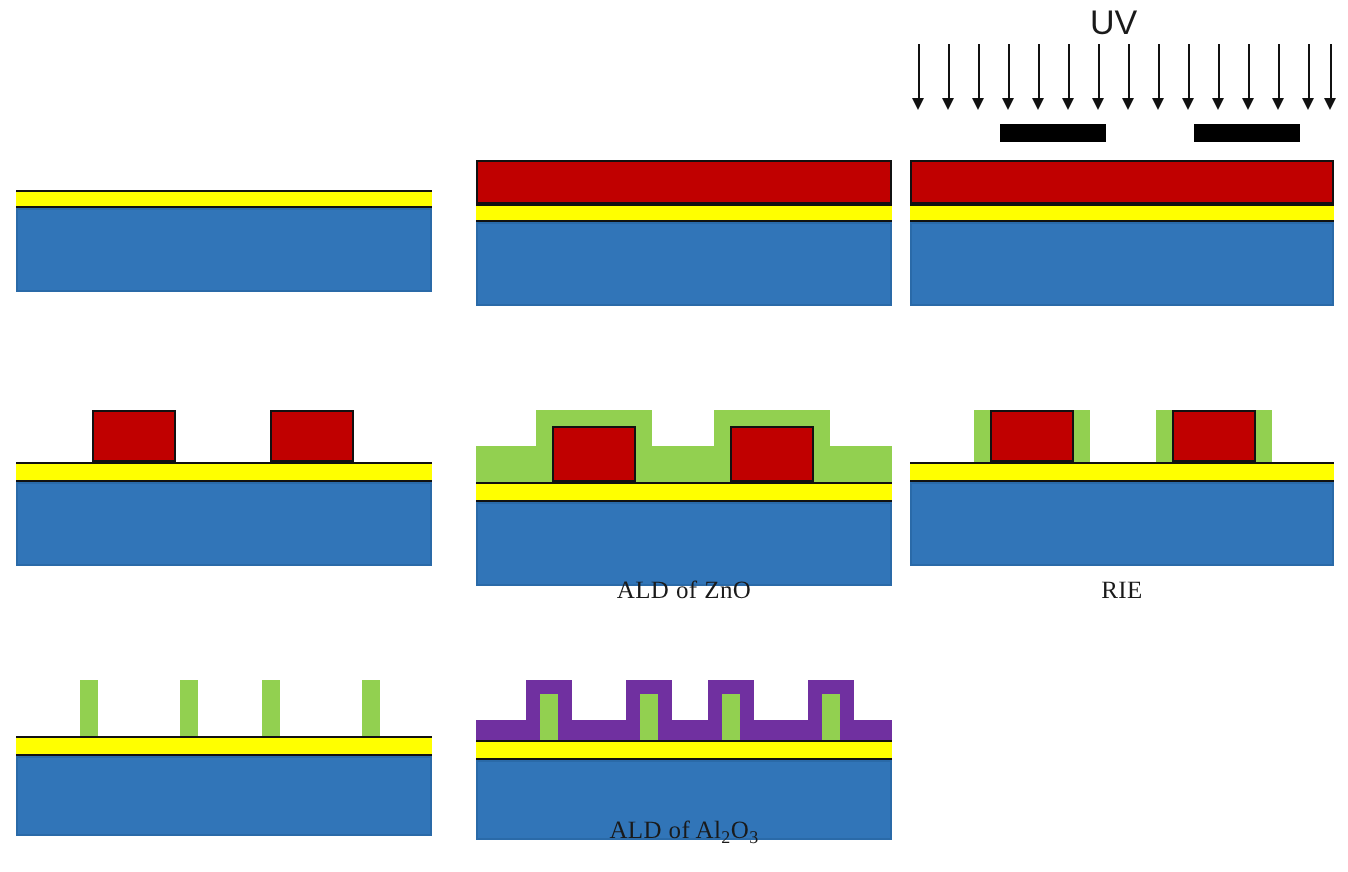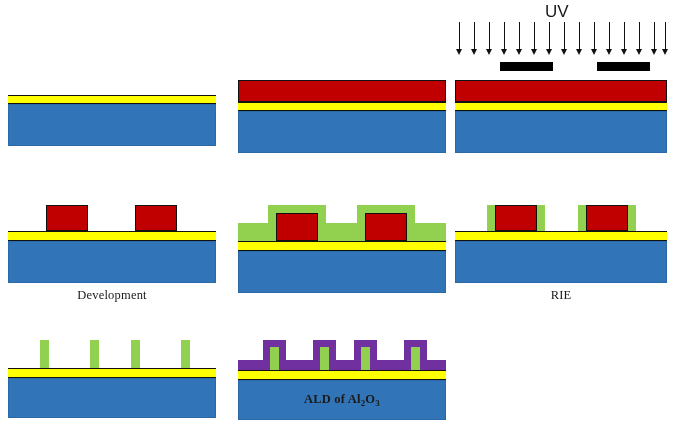--- a/index.html
+++ b/index.html
@@ -99,34 +99,34 @@
     <div class="layer sio2" style="left:0;top:22px;width:212px;height:9px;"></div>
     <div class="layer si" style="left:0;top:31px;width:212px;height:42px;"></div>
   </div>
 
   <div class="panel" style="left:8px;top:205px;width:208px;height:85px;">
     <div class="layer resist" style="left:38px;top:0;width:42px;height:26px;"></div>
     <div class="layer resist" style="left:127px;top:0;width:42px;height:26px;"></div>
     <div class="layer sio2" style="left:0;top:26px;width:208px;height:10px;"></div>
     <div class="layer si" style="left:0;top:36px;width:208px;height:42px;"></div>
   </div>
-  <div class="caption" style="left:8px;top:288px;width:208px;">
-    <span>Development</span>
-  </div>
 
   <div class="panel" style="left:238px;top:197px;width:208px;height:95px;">
 
     <div class="layer zno" style="left:0;top:26px;width:208px;height:18px;"></div>
     <div class="layer zno" style="left:30px;top:8px;width:58px;height:36px;"></div>
     <div class="layer zno" style="left:119px;top:8px;width:58px;height:36px;"></div>
 
     <div class="layer resist" style="left:38px;top:16px;width:42px;height:28px;"></div>
     <div class="layer resist" style="left:127px;top:16px;width:42px;height:28px;"></div>
     <div class="layer sio2" style="left:0;top:44px;width:208px;height:10px;"></div>
     <div class="layer si" style="left:0;top:54px;width:208px;height:42px;"></div>
+  </div>
+  <div class="caption" style="left:238px;top:288px;width:208px;">
+    <span>ALD of ZnO</span>
   </div>
 
   <div class="panel" style="left:455px;top:205px;width:212px;height:85px;">
     <div class="layer zno" style="left:32px;top:0;width:8px;height:26px;"></div>
     <div class="layer zno" style="left:82px;top:0;width:8px;height:26px;"></div>
     <div class="layer zno" style="left:123px;top:0;width:8px;height:26px;"></div>
     <div class="layer zno" style="left:173px;top:0;width:8px;height:26px;"></div>
     <div class="layer resist" style="left:40px;top:0;width:42px;height:26px;"></div>
     <div class="layer resist" style="left:131px;top:0;width:42px;height:26px;"></div>
     <div class="layer sio2" style="left:0;top:26px;width:212px;height:10px;"></div>
@@ -153,17 +153,17 @@
     <div class="layer alumina" style="left:116px;top:4px;width:23px;height:30px;"></div>
     <div class="layer alumina" style="left:166px;top:4px;width:23px;height:30px;"></div>
 
     <div class="layer zno" style="left:32px;top:11px;width:9px;height:23px;"></div>
     <div class="layer zno" style="left:82px;top:11px;width:9px;height:23px;"></div>
     <div class="layer zno" style="left:123px;top:11px;width:9px;height:23px;"></div>
     <div class="layer zno" style="left:173px;top:11px;width:9px;height:23px;"></div>
     <div class="layer sio2" style="left:0;top:34px;width:208px;height:10px;"></div>
     <div class="layer si" style="left:0;top:44px;width:208px;height:40px;"></div>
   </div>
-  <div class="caption" style="left:238px;top:392px;width:208px;font-weight:bold;">
+  <div class="caption" style="left:238px;top:408px;width:208px;">
     <span>ALD of Al</span><sub>2</sub><span>O</span><sub>3</sub>
   </div>
 
 </div>
 
 </body></html>

